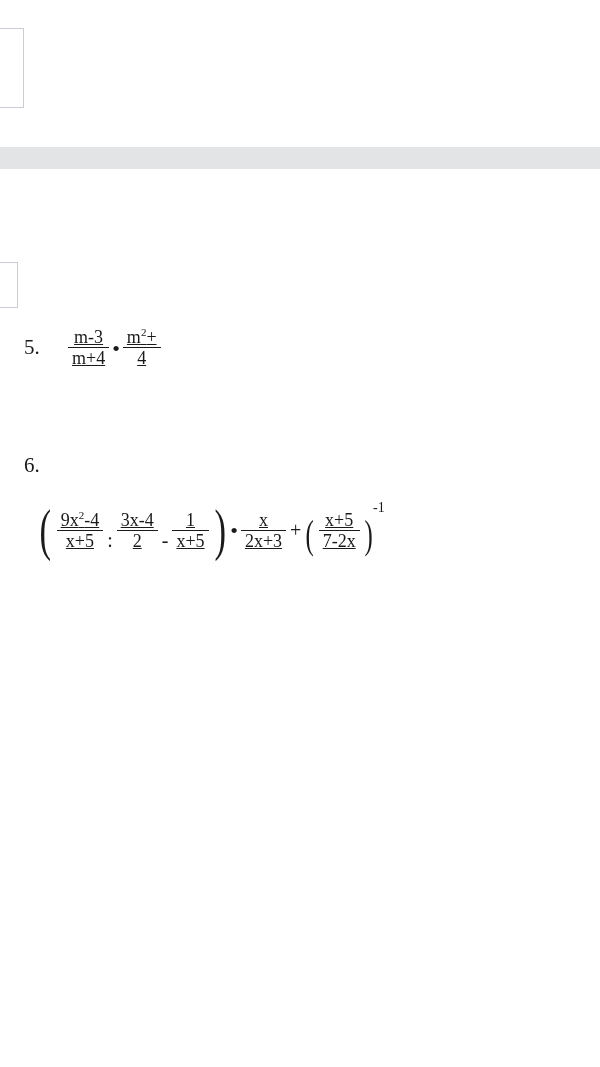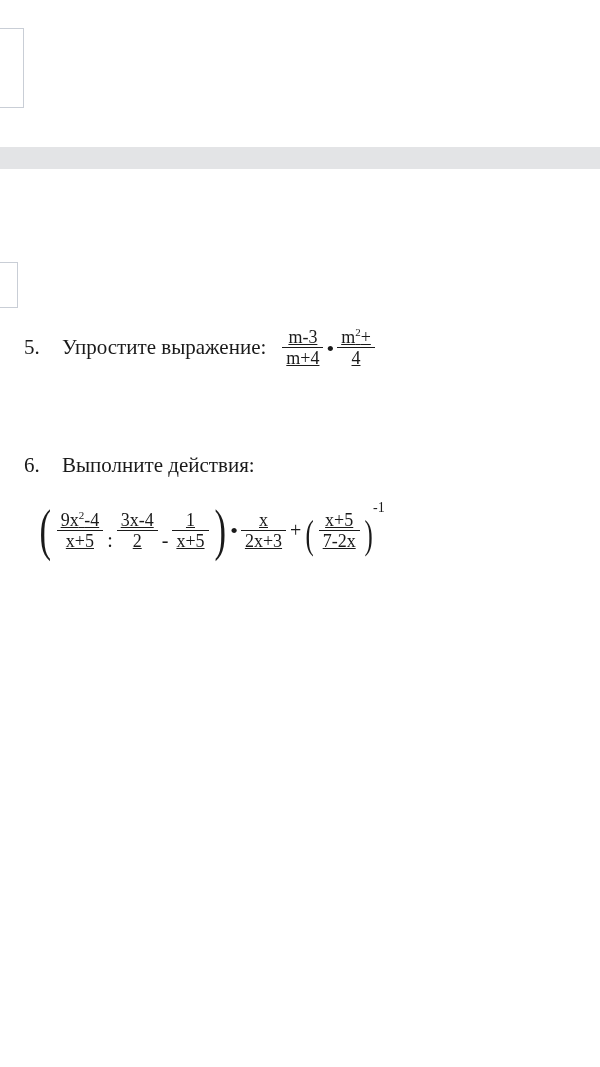--- a/index.html
+++ b/index.html
@@ -163,21 +163,20 @@
 
 <div class="page">
 
   <div class="corner-box-top"></div>
   <div class="gray-band"></div>
   <div class="corner-box-mid"></div>
 
   <div class="problem p5">
     <div class="prob-line">
       <span class="num">5.</span>
-      <span class="prompt">Упростите выражение:</span>
       <span class="math expr5">
         <span class="frac">
           <span class="top">m-3</span>
           <span class="bar"></span>
           <span class="bot">m+4</span>
         </span>
         <span class="dotop">•</span>
         <span class="frac">
           <span class="top">
             <span>m</span><sup class="exp">2</sup><span>+</span>
@@ -185,21 +184,20 @@
           <span class="bar"></span>
           <span class="bot">4</span>
         </span>
       </span>
     </div>
   </div>
 
   <div class="problem p6">
     <div class="prob-line">
       <span class="num">6.</span>
-      <span class="prompt">Выполните действия:</span>
     </div>
   </div>
 
   <div class="math expr6">
     <span class="paren-big">(</span>
 
     <span class="inner">
       <span class="frac">
         <span class="top">
           <span>9x</span><sup class="exp">2</sup><span>-4</span>

